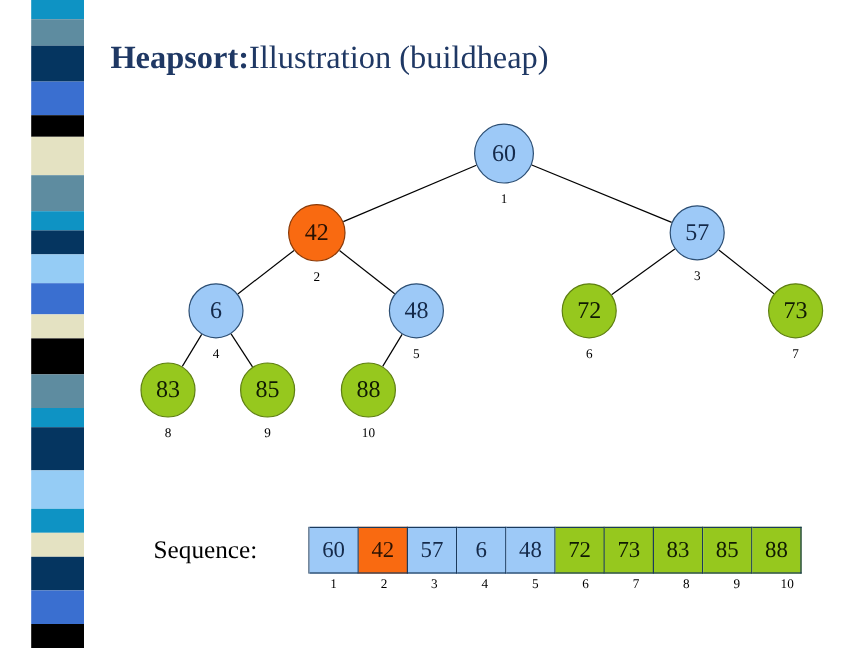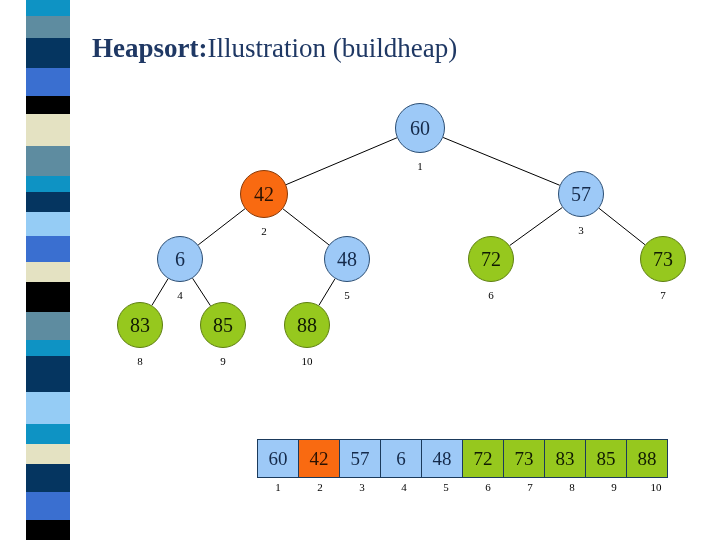--- a/index.html
+++ b/index.html
@@ -187,20 +187,21 @@
       <div class="tree-node green" style="left: 640px; top: 236px; width: 46px; height: 46px;">73</div>
       <div class="tree-index" style="left: 651px; top: 289px;">7</div>
       <div class="tree-node green" style="left: 117px; top: 302px; width: 46px; height: 46px;">83</div>
       <div class="tree-index" style="left: 128px; top: 355px;">8</div>
       <div class="tree-node green" style="left: 200px; top: 302px; width: 46px; height: 46px;">85</div>
       <div class="tree-index" style="left: 211px; top: 355px;">9</div>
       <div class="tree-node green" style="left: 284px; top: 302px; width: 46px; height: 46px;">88</div>
       <div class="tree-index" style="left: 295px; top: 355px;">10</div>
     </div>
 
+  <div id="sequence-label">Sequence:</div>
   <div id="sequence-table">
       <div class="seq-cell blue">60</div>
       <div class="seq-cell orange">42</div>
       <div class="seq-cell blue">57</div>
       <div class="seq-cell blue">6</div>
       <div class="seq-cell blue">48</div>
       <div class="seq-cell green">72</div>
       <div class="seq-cell green">73</div>
       <div class="seq-cell green">83</div>
       <div class="seq-cell green">85</div>

